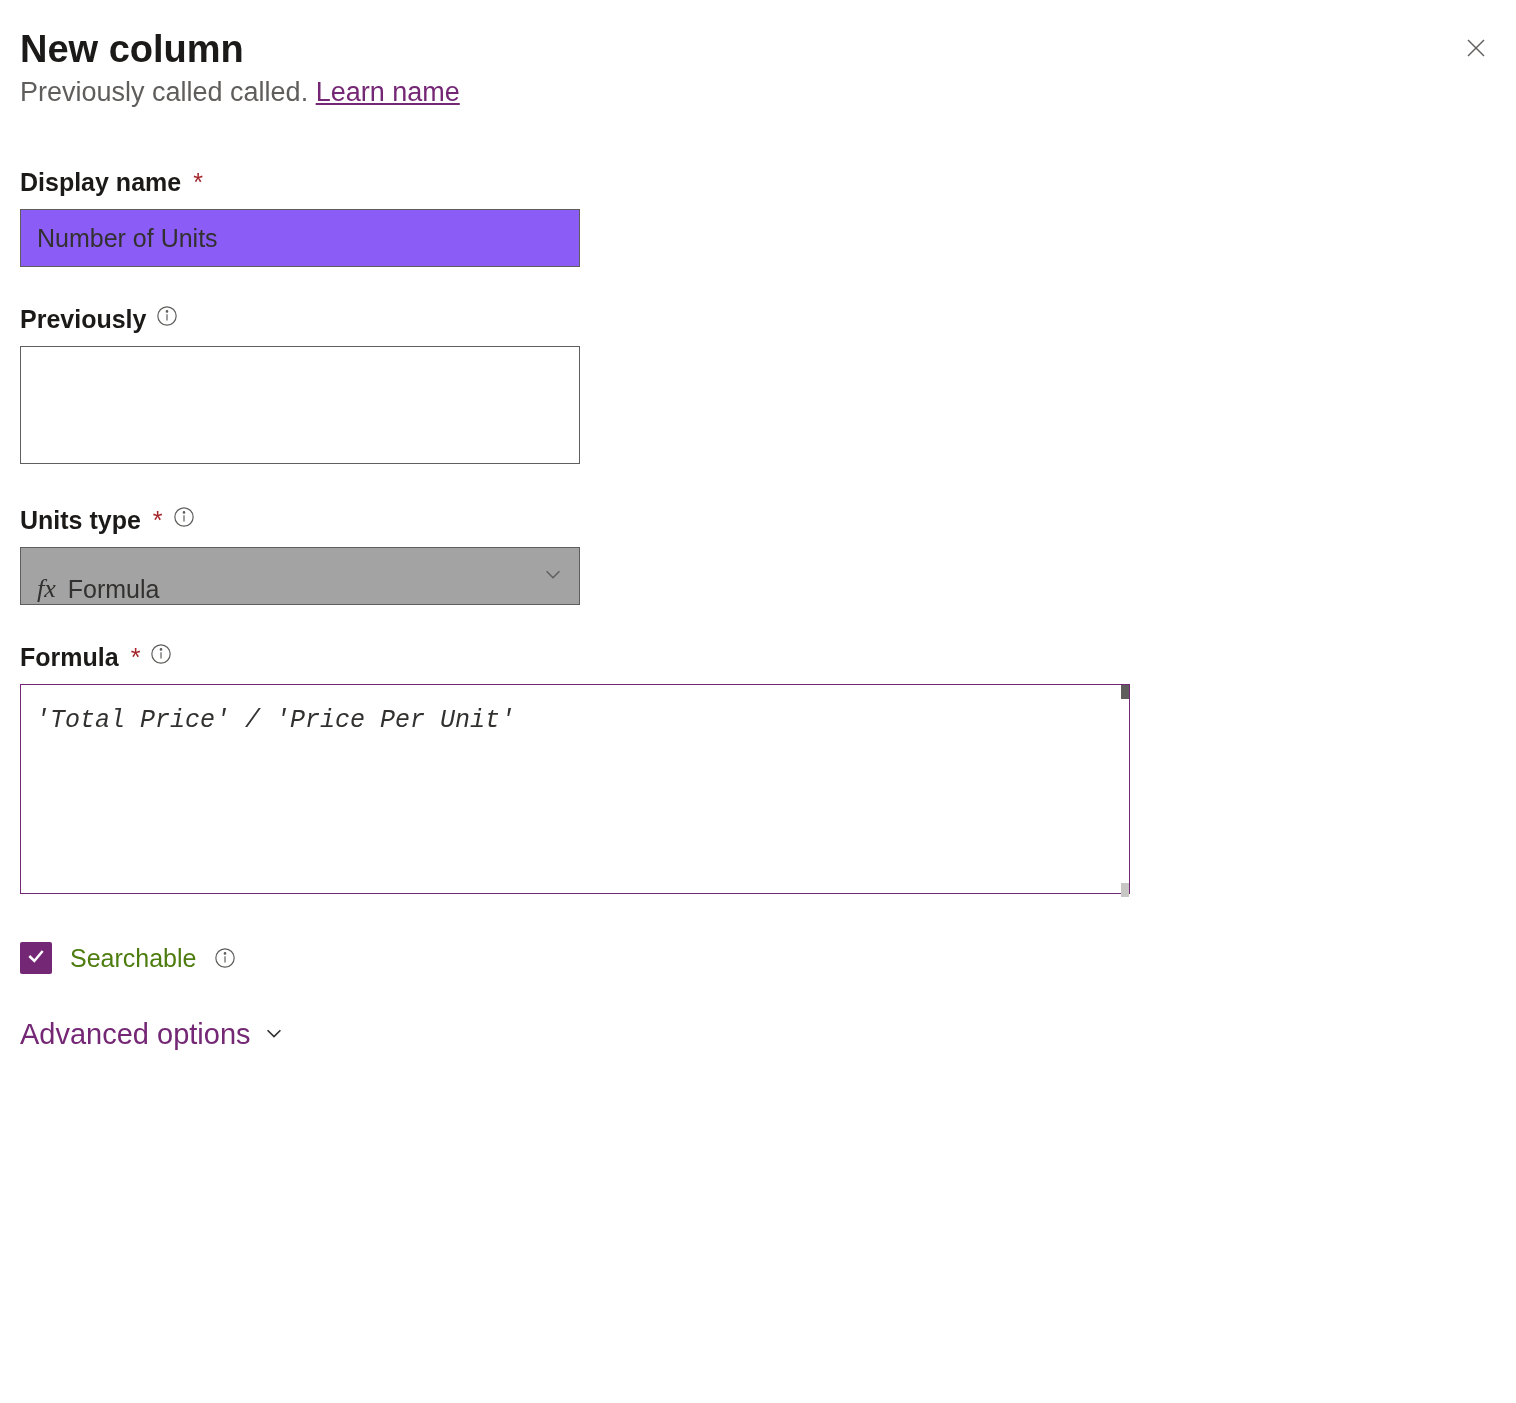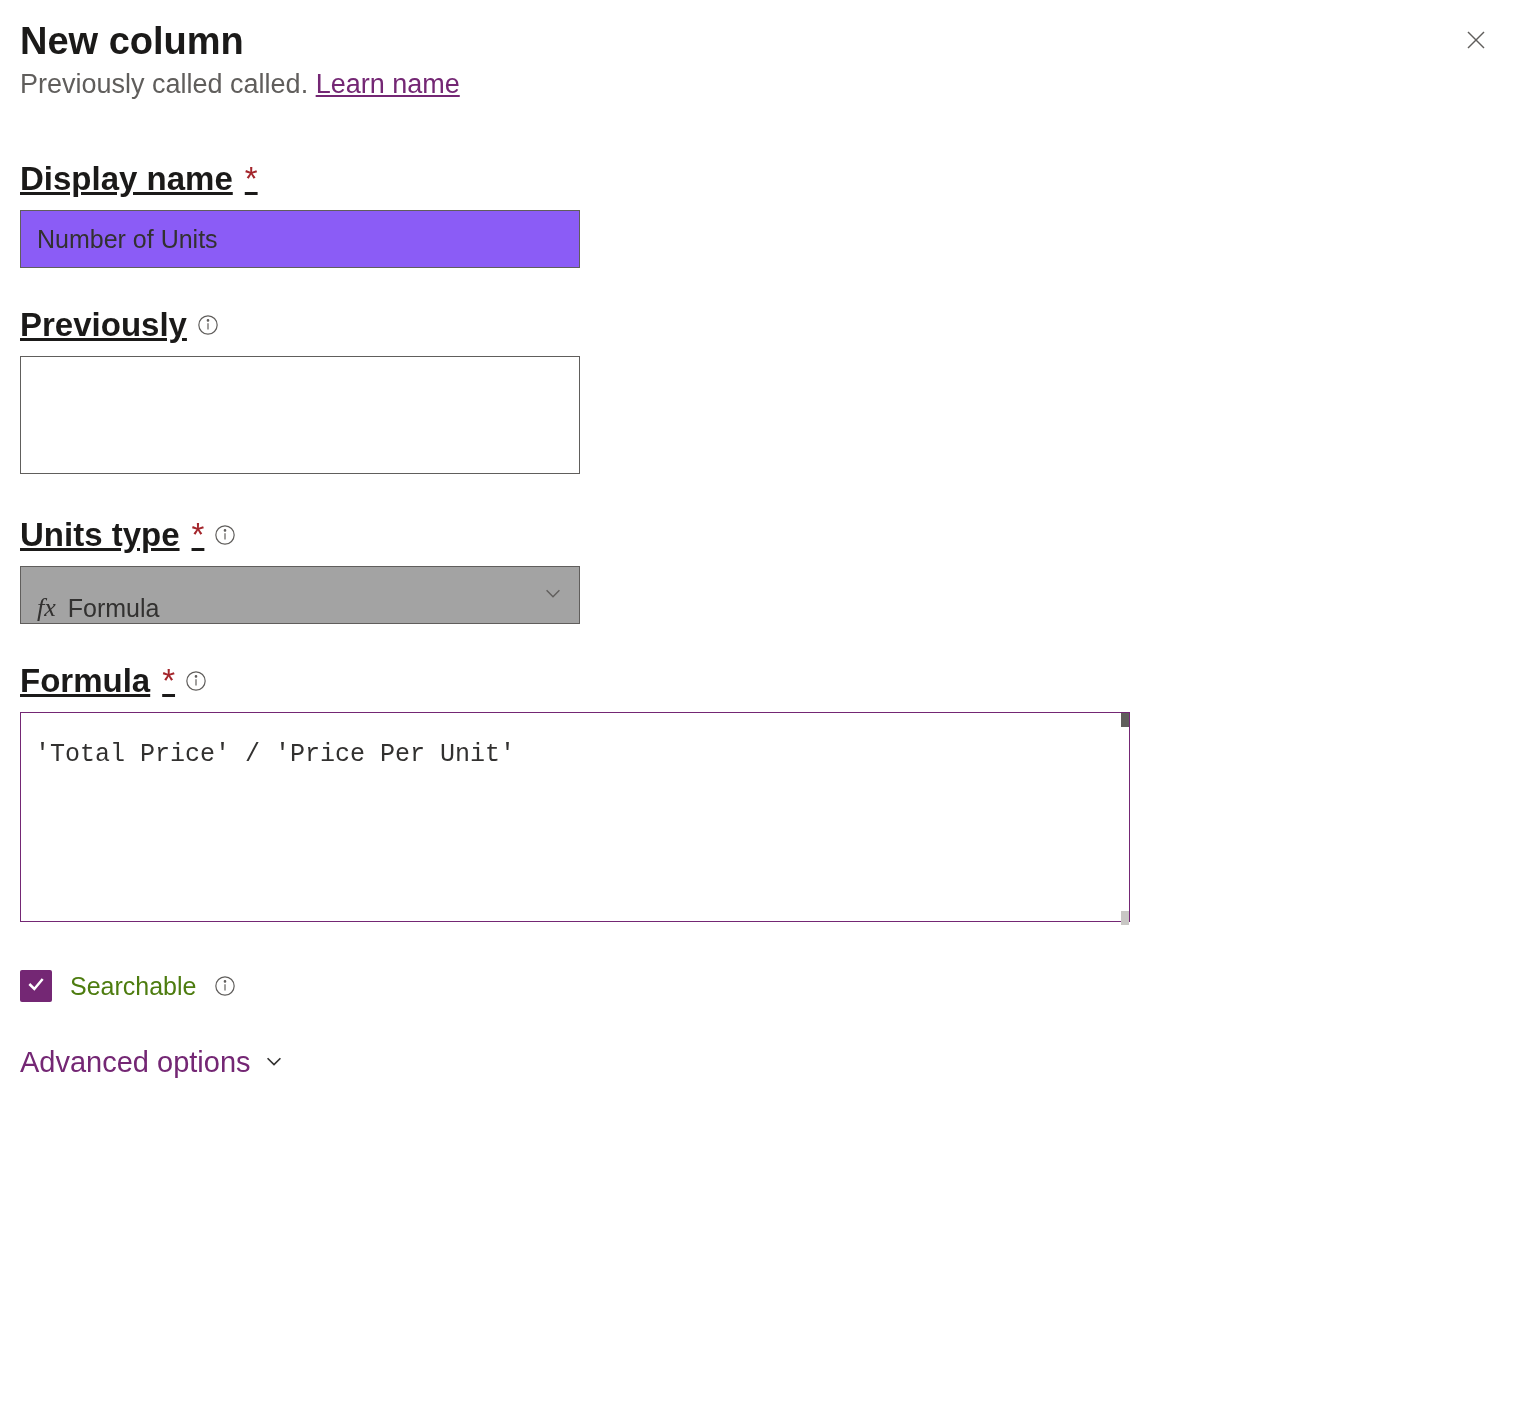--- a/index.html
+++ b/index.html
@@ -12,20 +12,21 @@
       background: #ffffff;
       padding: 20px 20px;
       width: 1516px;
       color: #323130;
     }
     .header-row {
       display: flex;
       justify-content: space-between;
       align-items: flex-start;
       margin-bottom: 6px;
+      margin-top: 8px;
     }
     .title {
       font-size: 38px;
       font-weight: 600;
       color: #1b1a19;
     }
     .close-btn {
       background: none;
       border: none;
       cursor: pointer;
@@ -45,28 +46,26 @@
       font-weight: 400;
     }
     .subtitle a {
       color: #742774;
       text-decoration: underline;
     }
     .field-group {
       margin-bottom: 38px;
     }
     .field-label {
-      font-size: 33px;
+      font-size: 25px;
       font-weight: 600;
       color: #1b1a19;
       display: flex;
-      align-items: center;
       gap: 10px;
       margin-bottom: 12px;
-      text-decoration: underline;
     }
     .required-star {
       color: #a4262c;
       font-weight: 400;
       margin-left: 2px;
     }
     .info-icon {
       display: inline-flex;
       align-items: center;
       justify-content: center;
@@ -131,27 +130,28 @@
       pointer-events: none;
     }
     .chevron-down svg {
       width: 22px;
       height: 22px;
     }
     .formula-input {
       width: 1110px;
       height: 210px;
       border: 1px solid #742774;
-      padding: 27px 14px;
+      padding: 21px 14px;
       font-size: 25px;
       font-family: Consolas, "Courier New", monospace;
       color: #323130;
       background: #ffffff;
       resize: none;
       position: relative;
+      font-style: italic;
     }
     .formula-wrapper {
       position: relative;
       width: 1110px;
     }
     .formula-scrollbar {
       position: absolute;
       right: 1px;
       top: 1px;
       width: 8px;

